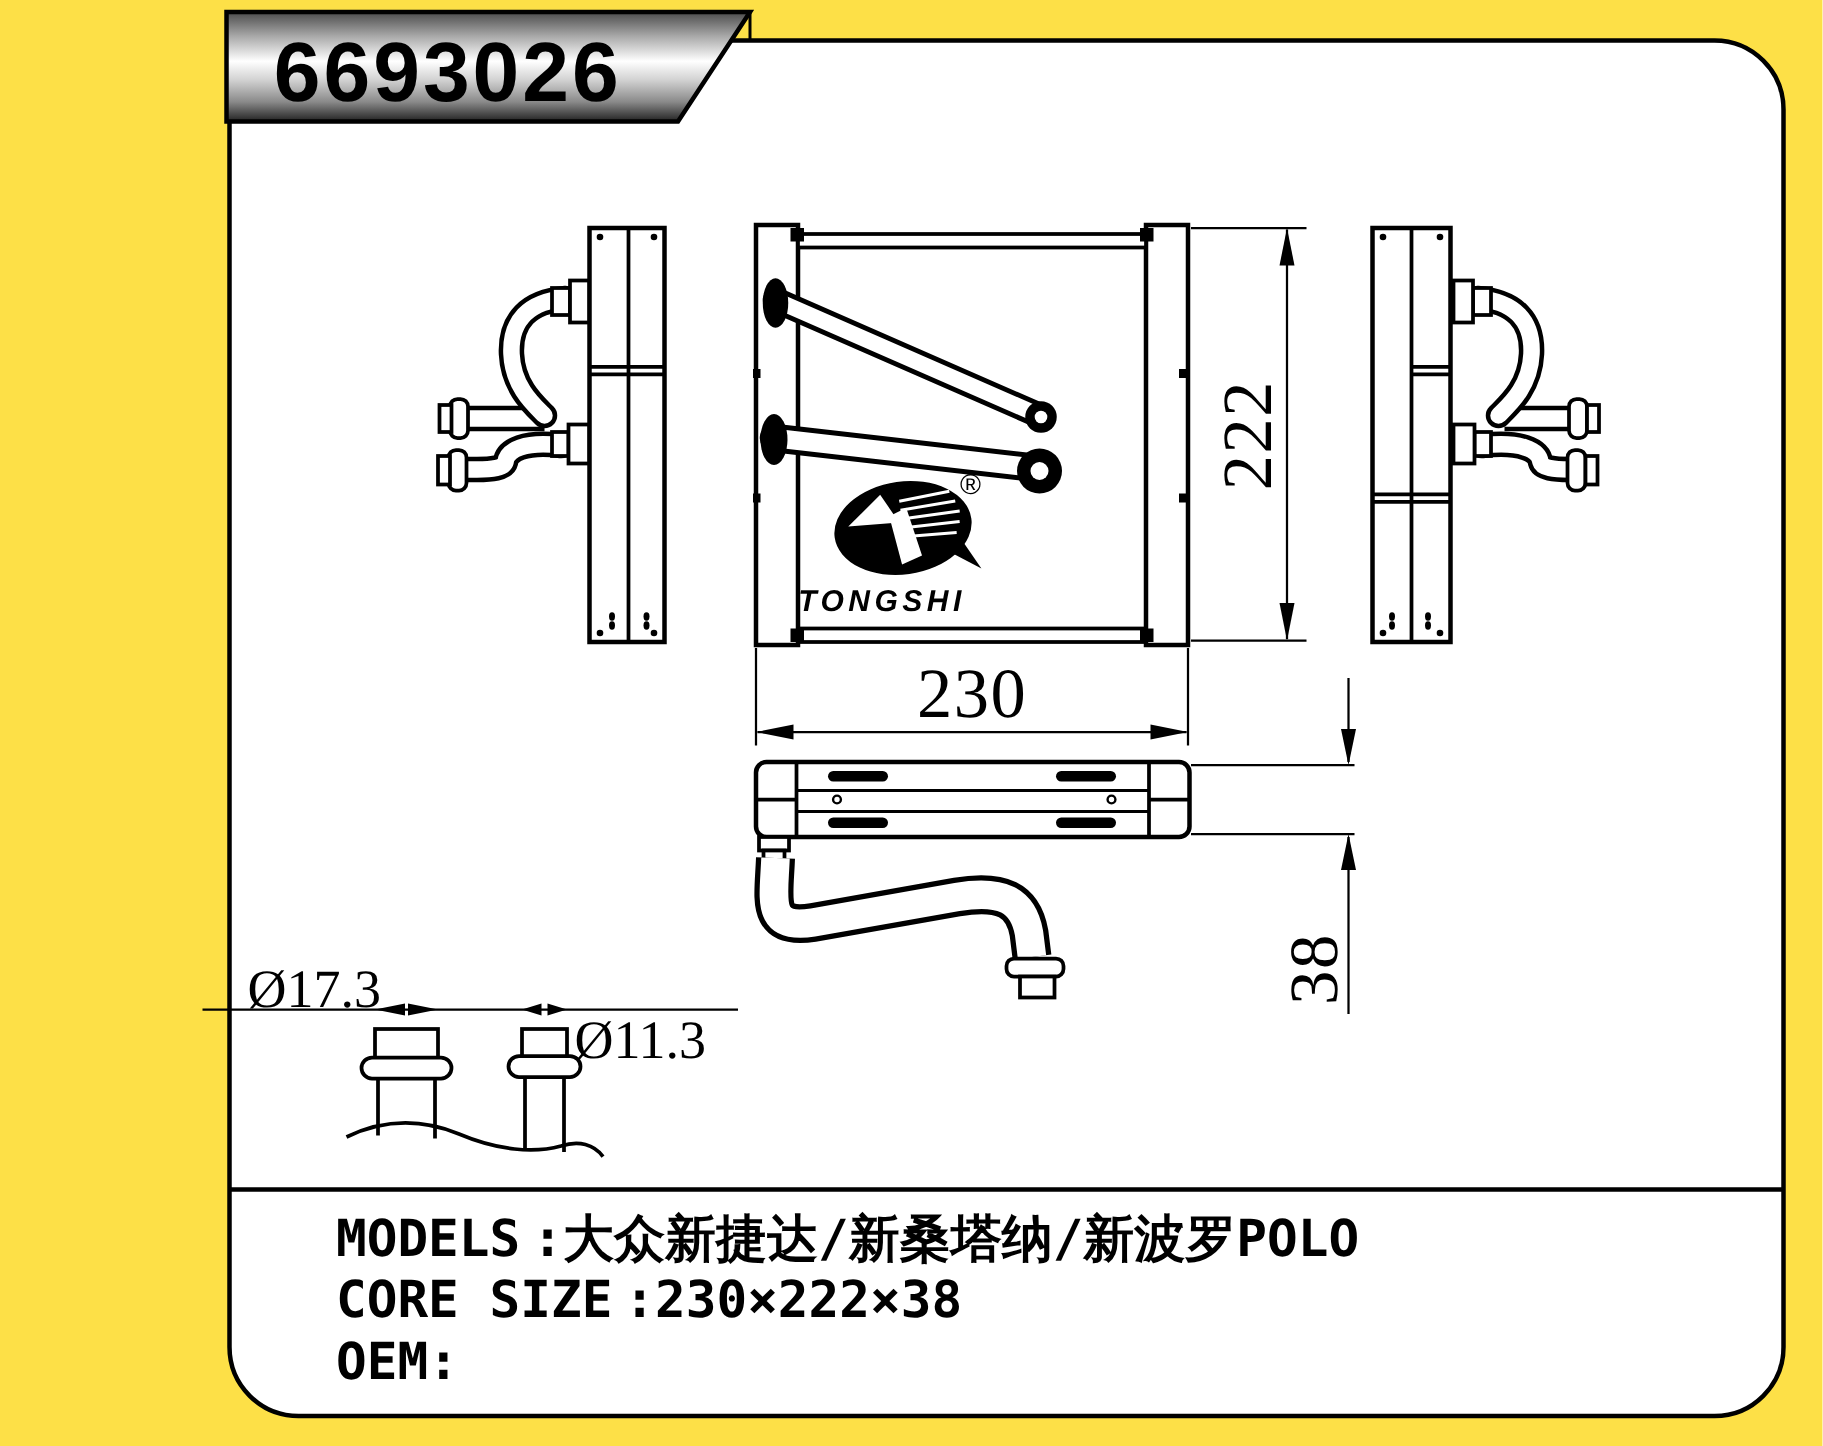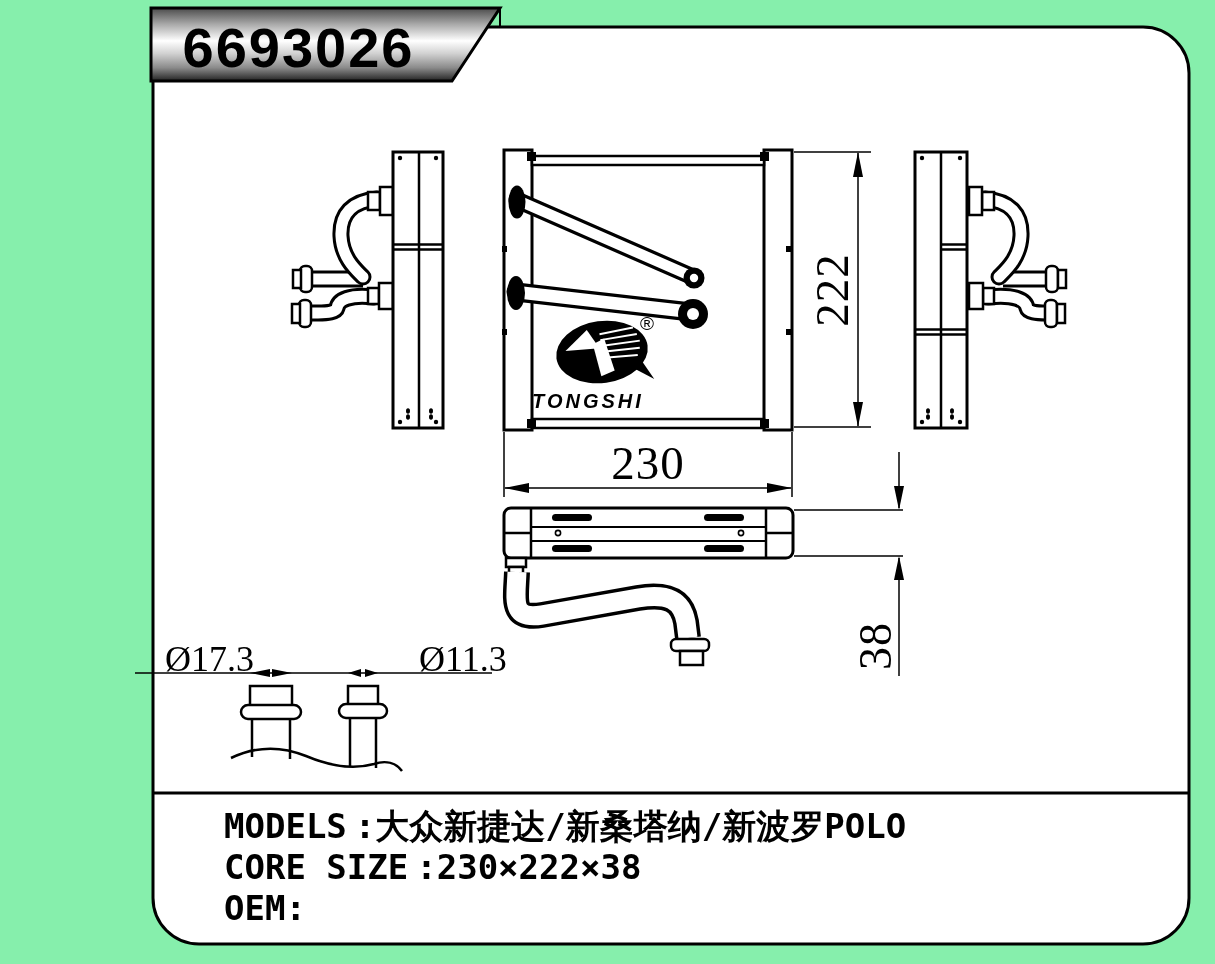--- a/index.html
+++ b/index.html
@@ -1,30 +1,30 @@
 <!DOCTYPE html>
 <html><head>
 <meta charset="utf-8">
 <style>
   html,body{margin:0;padding:0;background:#ffffff;}
-  #sheet{position:relative;width:1215px;height:964px;background:#86efac;overflow:hidden;
+  #sheet{position:relative;width:1215px;height:964px;background:#fde047;overflow:hidden;
          font-family:"Liberation Sans",sans-serif;}
   #linework{position:absolute;left:0;top:0;width:1215px;height:964px;}
   .txt{position:absolute;color:#000;white-space:nowrap;}
   .banner-num{left:156px;top:13px;width:285px;height:70px;line-height:70px;text-align:center;
               font-size:56px;font-weight:bold;letter-spacing:2px;}
   .dim{font-family:"Liberation Serif",serif;font-size:47px;letter-spacing:1px;}
   .dim-230{left:568px;top:436px;width:160px;text-align:center;}
   .dim-222{left:762px;top:265px;width:140px;height:50px;text-align:center;line-height:50px;
            transform:rotate(-90deg);}
   .dim-38{left:826px;top:621px;width:100px;height:50px;text-align:center;line-height:50px;
           transform:rotate(-90deg);font-size:46px;}
   .dia{font-family:"Liberation Serif",serif;font-size:36px;}
   .dia-large{left:133px;top:638px;margin-left:32px;}
-  .dia-small{left:383px;top:638px;margin-left:36px;}
+  .dia-small{left:383px;top:672px;}
   .logo-text{left:498px;top:390px;width:180px;text-align:center;font-size:20px;font-weight:bold;
              font-style:italic;letter-spacing:3px;}
   .reg-mark{left:640px;top:313px;font-size:19px;}
   .specs{left:224px;top:806px;font-family:"DejaVu Sans Mono",monospace;font-weight:bold;
          font-size:34px;line-height:41px;}
   .specs .row{white-space:nowrap;}
   .specs .lbl{margin-right:8px;}
 </style>
 </head>
 <body>

